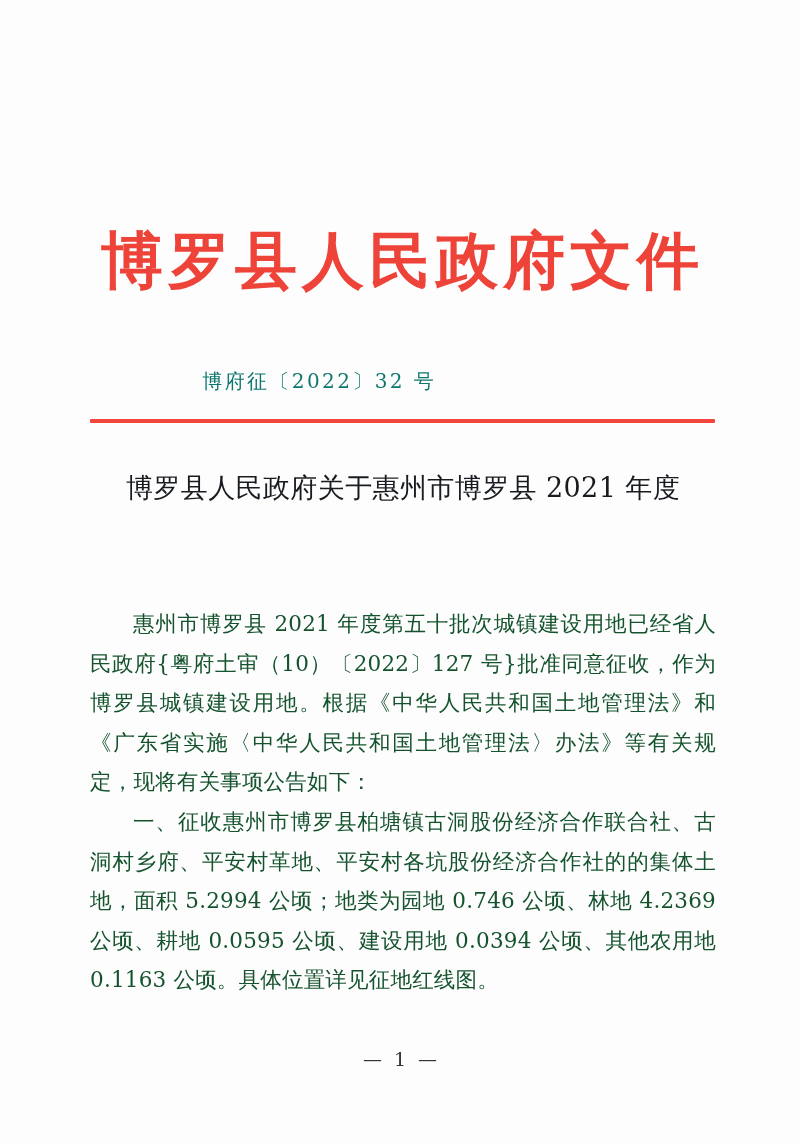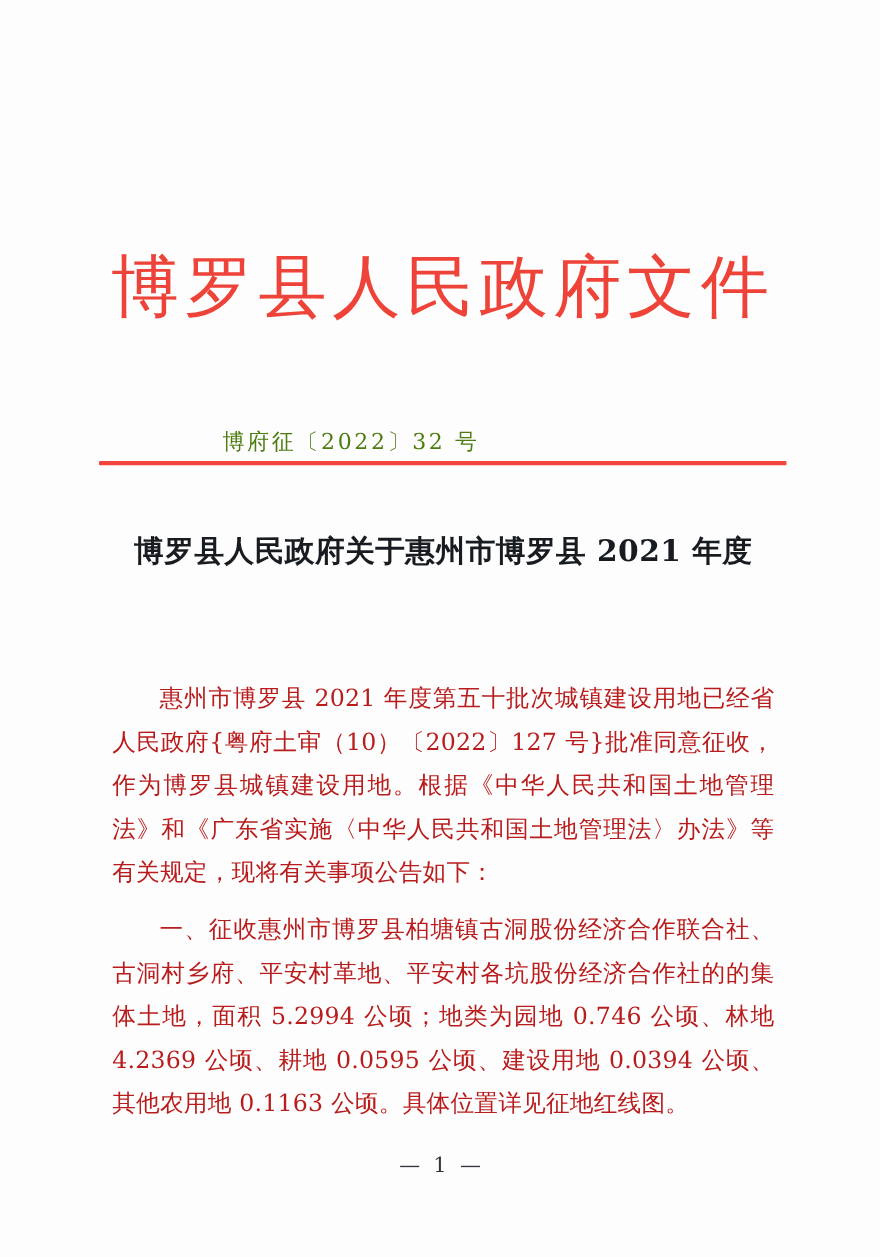--- a/index.html
+++ b/index.html
@@ -28,86 +28,86 @@
   .masthead {
     position: absolute;
     top: 228px;
     left: 0;
     width: 800px;
     text-align: center;
   }
   .masthead-title {
     font-family: "DejaVu Serif", "Liberation Serif", serif;
     font-size: 62px;
-    font-weight: 400;
+    font-weight: 700;
     line-height: 1.05;
     color: #ee4338;
     letter-spacing: 5px;
     text-indent: 5px;
     white-space: nowrap;
   }
 
   
   .doc-number {
     position: absolute;
-    top: 388px;
+    top: 368px;
     left: 0;
     width: 636px;
     text-align: center;
     font-size: 20px;
     letter-spacing: 2.4px;
     text-indent: 2.4px;
-    color: #4d7c0f;
+    color: #0f766e;
     white-space: nowrap;
   }
 
   
   .red-rule {
     position: absolute;
     top: 419px;
     left: 90px;
     width: 625px;
     height: 4px;
     background: #f2453c;
     border-radius: 1px;
   }
 
   
   .doc-title {
     position: absolute;
-    top: 480px;
+    top: 466px;
     left: 88px;
     width: 630px;
     text-align: center;
     font-size: 27px;
-    font-weight: 700;
+    font-weight: 400;
     line-height: 43px;
     color: #181c20;
     letter-spacing: 0.4px;
   }
   .doc-title .tline {
     display: block;
     white-space: nowrap;
   }
 
   
   .body-copy {
     position: absolute;
     top: 604px;
     left: 90px;
     width: 626px;
   }
   .para {
     font-size: 21.5px;
     line-height: 39.6px;
-    color: #b91c1c;
+    color: #14532d;
     text-align: justify;
     text-justify: inter-character;
     text-indent: 43px;
-    margin: 12px;
+    margin: 0;
     letter-spacing: 0.2px;
   }
 
   
   .page-footer {
     position: absolute;
     top: 1048px;
     left: 0;
     width: 800px;
     text-align: center;

